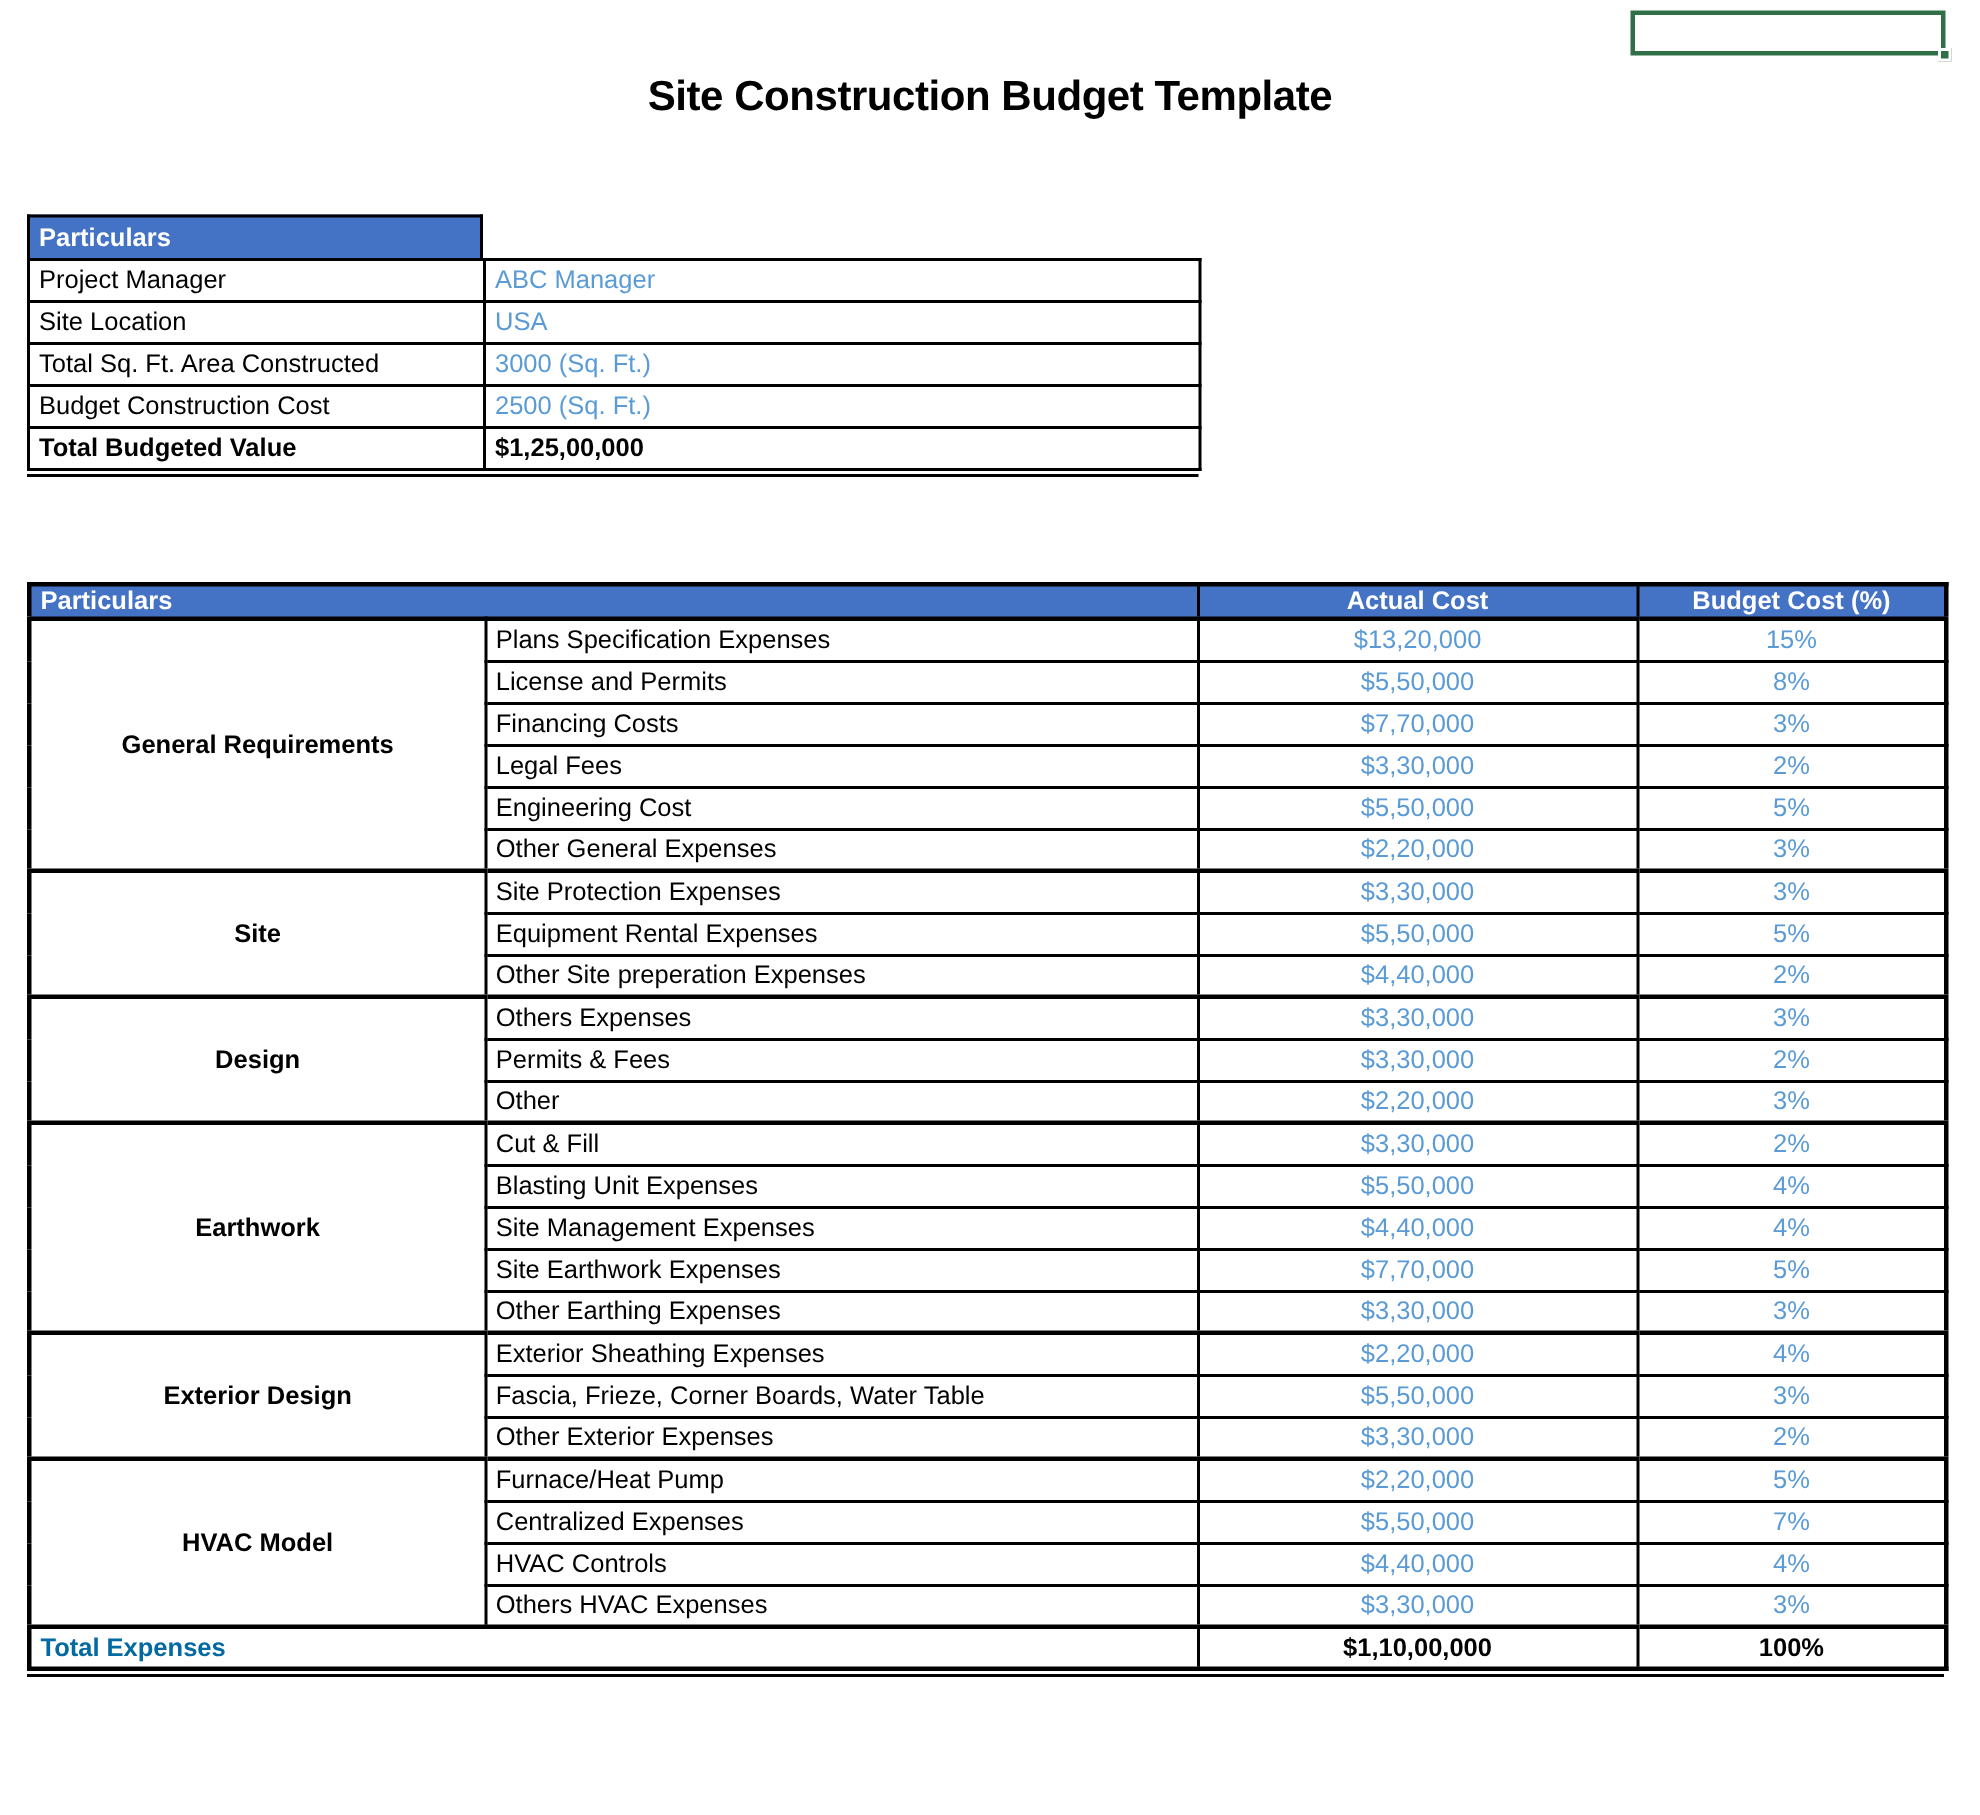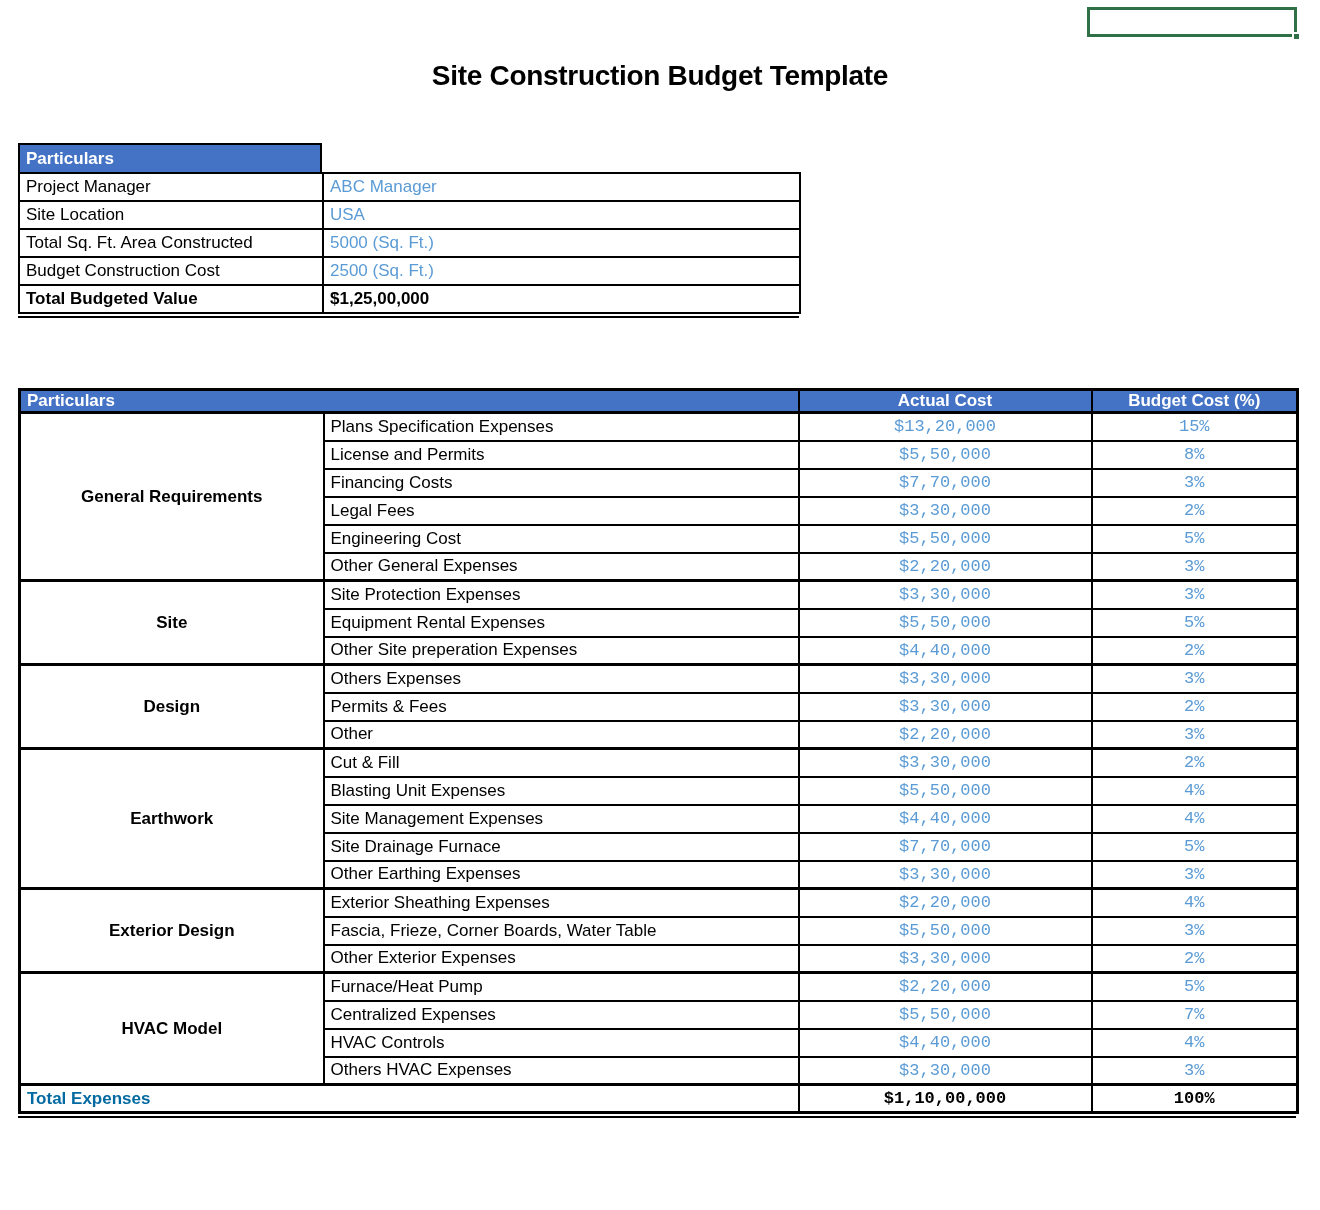--- a/index.html
+++ b/index.html
@@ -12,21 +12,21 @@
   *{box-sizing:border-box;}
   html,body{margin:0;padding:0;}
   body{
     width:1320px;height:1210px;position:relative;background:#ffffff;
     font-family:"Liberation Sans", sans-serif;color:#000;
     -webkit-font-smoothing:antialiased;
   }
 
   
   .title{
-    position:absolute;top:60px;left:0;width:1320px;text-align:center;
+    position:absolute;top:48px;left:0;width:1320px;text-align:center;
     font-size:28px;font-weight:700;letter-spacing:-0.3px;color:#000;
   }
 
   
   .sel-box{
     position:absolute;left:1087px;top:7px;width:210px;height:30px;
     border:3px solid var(--selection-green);
   }
   .sel-handle{
     position:absolute;right:-7px;bottom:-7px;width:9px;height:9px;
@@ -64,21 +64,21 @@
     border:2px solid var(--grid-black);border-bottom:3px solid var(--grid-black);
     padding:0;
   }
   .main-table th.left{text-align:left;padding-left:6px;}
   .main-table td{
     border:2px solid var(--grid-black);height:28px;font-size:17px;
     padding:0;overflow:hidden;white-space:nowrap;
   }
   .main-table td.category{font-weight:700;text-align:center;}
   .main-table td.item{text-align:left;padding-left:6px;border-radius:11px;}
-  .main-table td.cost,.main-table td.pct{text-align:center;color:var(--value-blue);font-family:Liberation Mono, monospace;}
+  .main-table td.cost,.main-table td.pct{text-align:center;color:var(--value-blue);}
   .main-table tr.group-start td{border-top:3px solid var(--grid-black);}
   .main-table tfoot td{
     border-top:3px solid var(--grid-black);font-weight:700;color:#0369a1;
   }
   .main-table tfoot td.total-label{text-align:left;padding-left:6px;}
   .main-table tfoot td.cost,.main-table tfoot td.pct{color:#000;}
   .main-wrap::after{
     content:"";display:block;width:1278px;border-top:2px solid var(--grid-black);
     margin-top:2px;
   }
@@ -103,21 +103,21 @@
         <tr>
           <td class="label">Project Manager</td>
           <td class="value">ABC Manager</td>
         </tr>
         <tr>
           <td class="label">Site Location</td>
           <td class="value">USA</td>
         </tr>
         <tr>
           <td class="label">Total Sq. Ft. Area Constructed</td>
-          <td class="value">5000 (Sq. Ft.)</td>
+          <td class="value">3000 (Sq. Ft.)</td>
         </tr>
         <tr>
           <td class="label">Budget Construction Cost</td>
           <td class="value">2500 (Sq. Ft.)</td>
         </tr>
         <tr>
           <td class="label">Total Budgeted Value</td>
           <td class="value">$1,25,00,000</td>
         </tr>
       </tbody>
@@ -213,21 +213,21 @@
           <td class="item">Blasting Unit Expenses</td>
           <td class="cost">$5,50,000</td>
           <td class="pct">4%</td>
         </tr>
         <tr>
           <td class="item">Site Management Expenses</td>
           <td class="cost">$4,40,000</td>
           <td class="pct">4%</td>
         </tr>
         <tr>
-          <td class="item">Site Drainage Furnace</td>
+          <td class="item">Site Earthwork Expenses</td>
           <td class="cost">$7,70,000</td>
           <td class="pct">5%</td>
         </tr>
         <tr>
           <td class="item">Other Earthing Expenses</td>
           <td class="cost">$3,30,000</td>
           <td class="pct">3%</td>
         </tr>
         <tr class="group-start">
           <td class="category" rowspan="3">Exterior Design</td>

